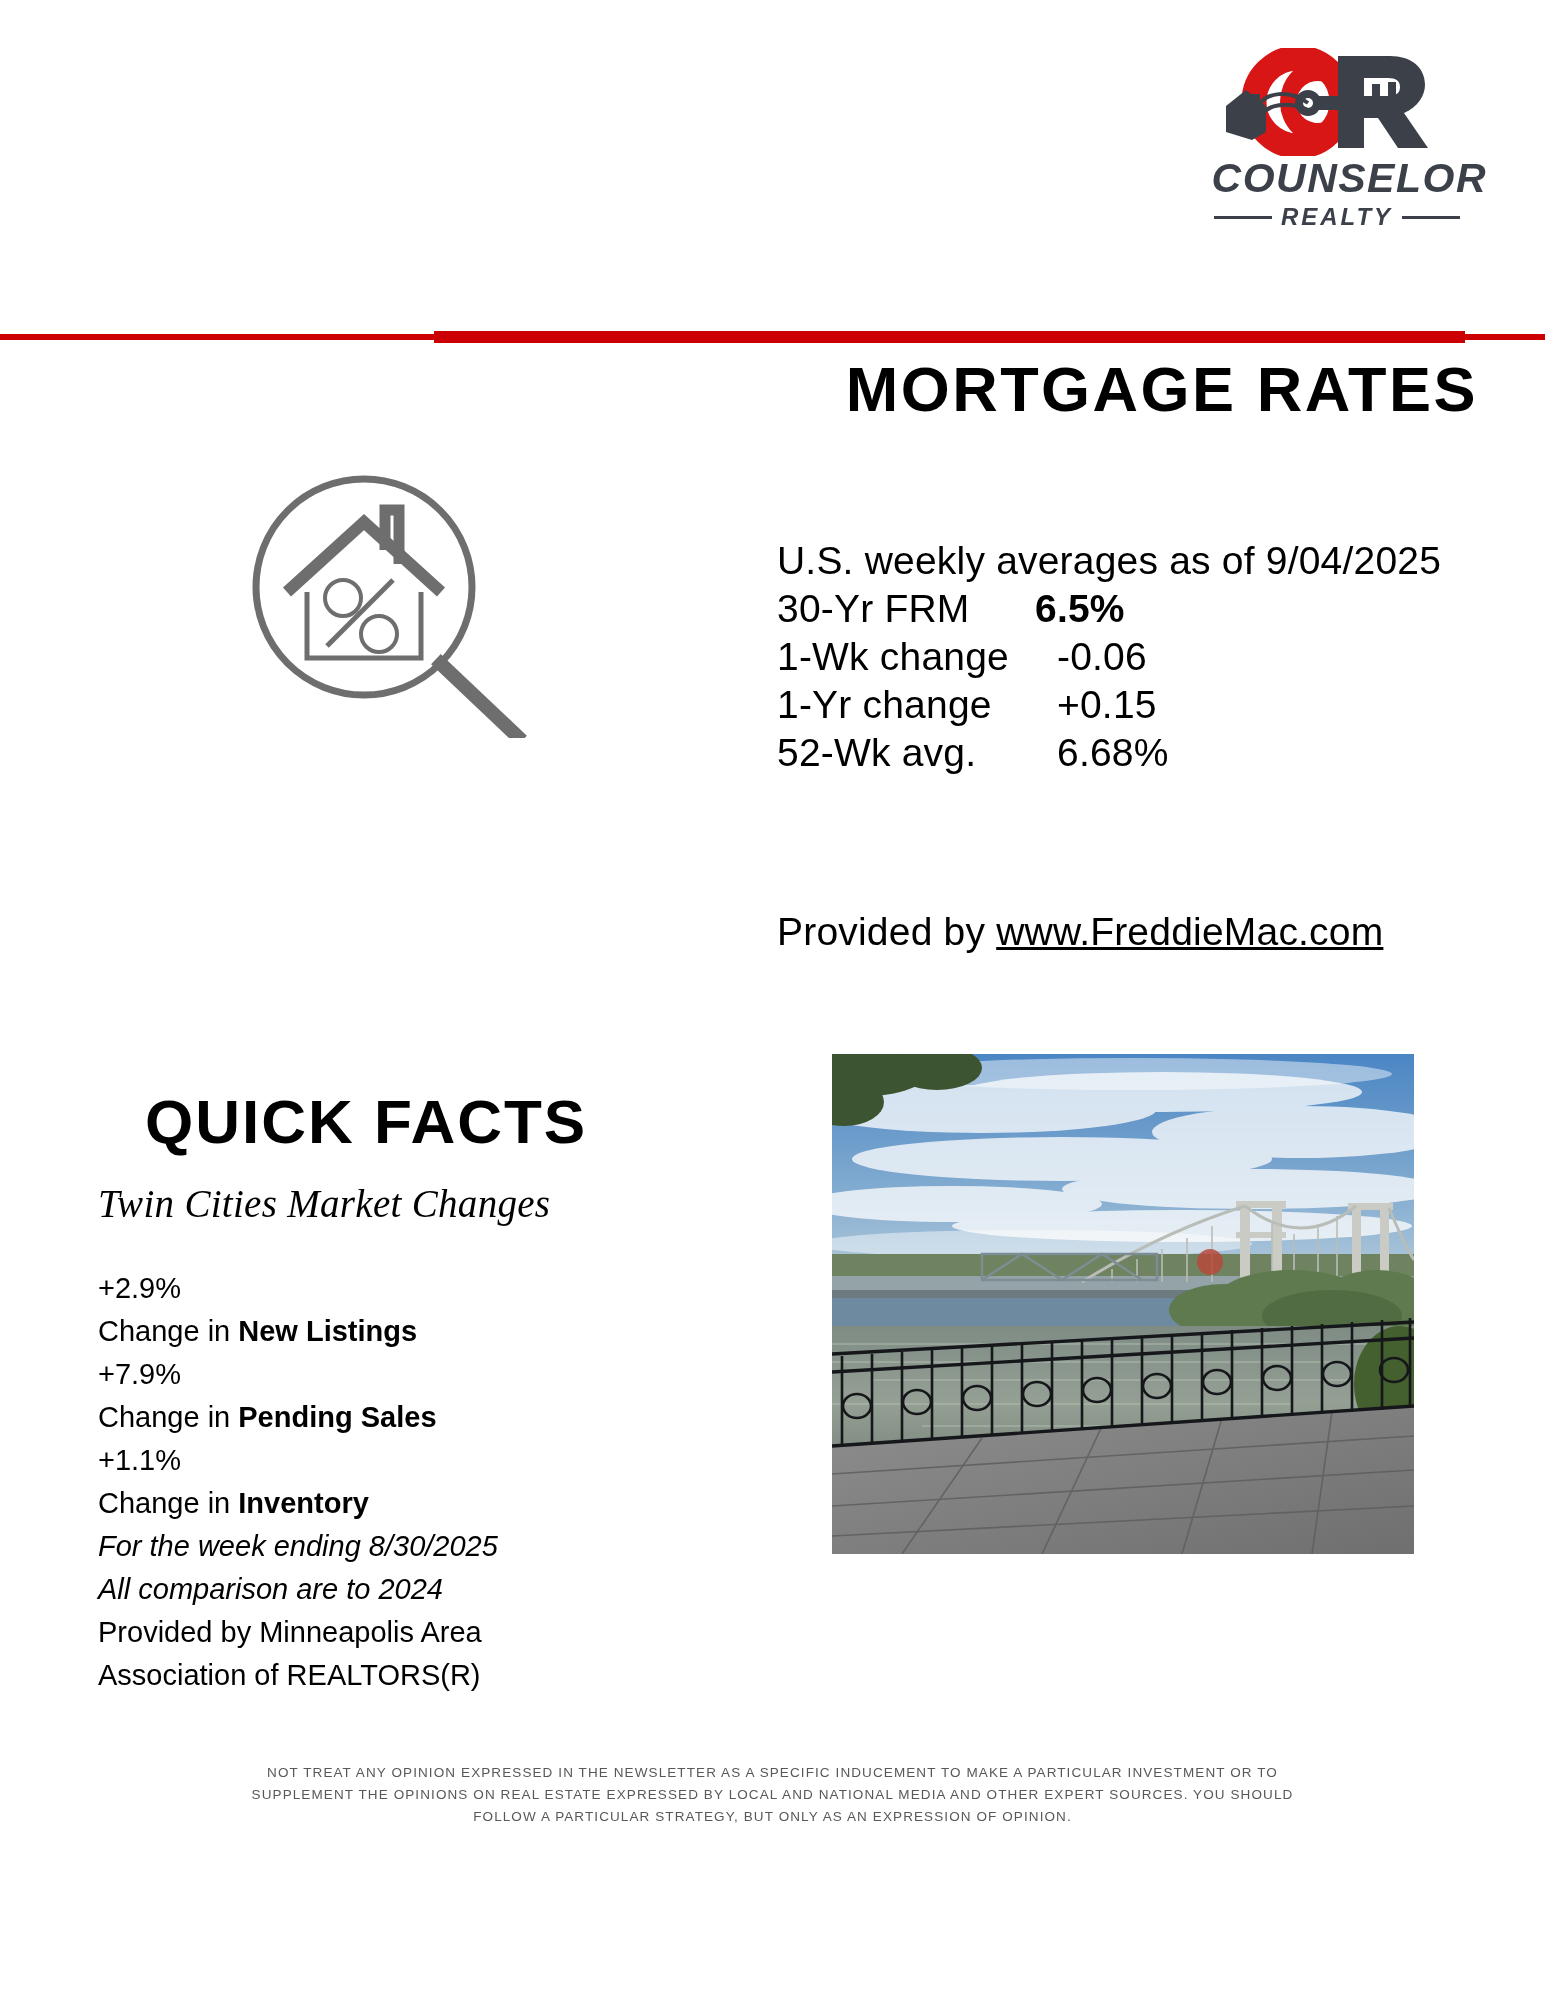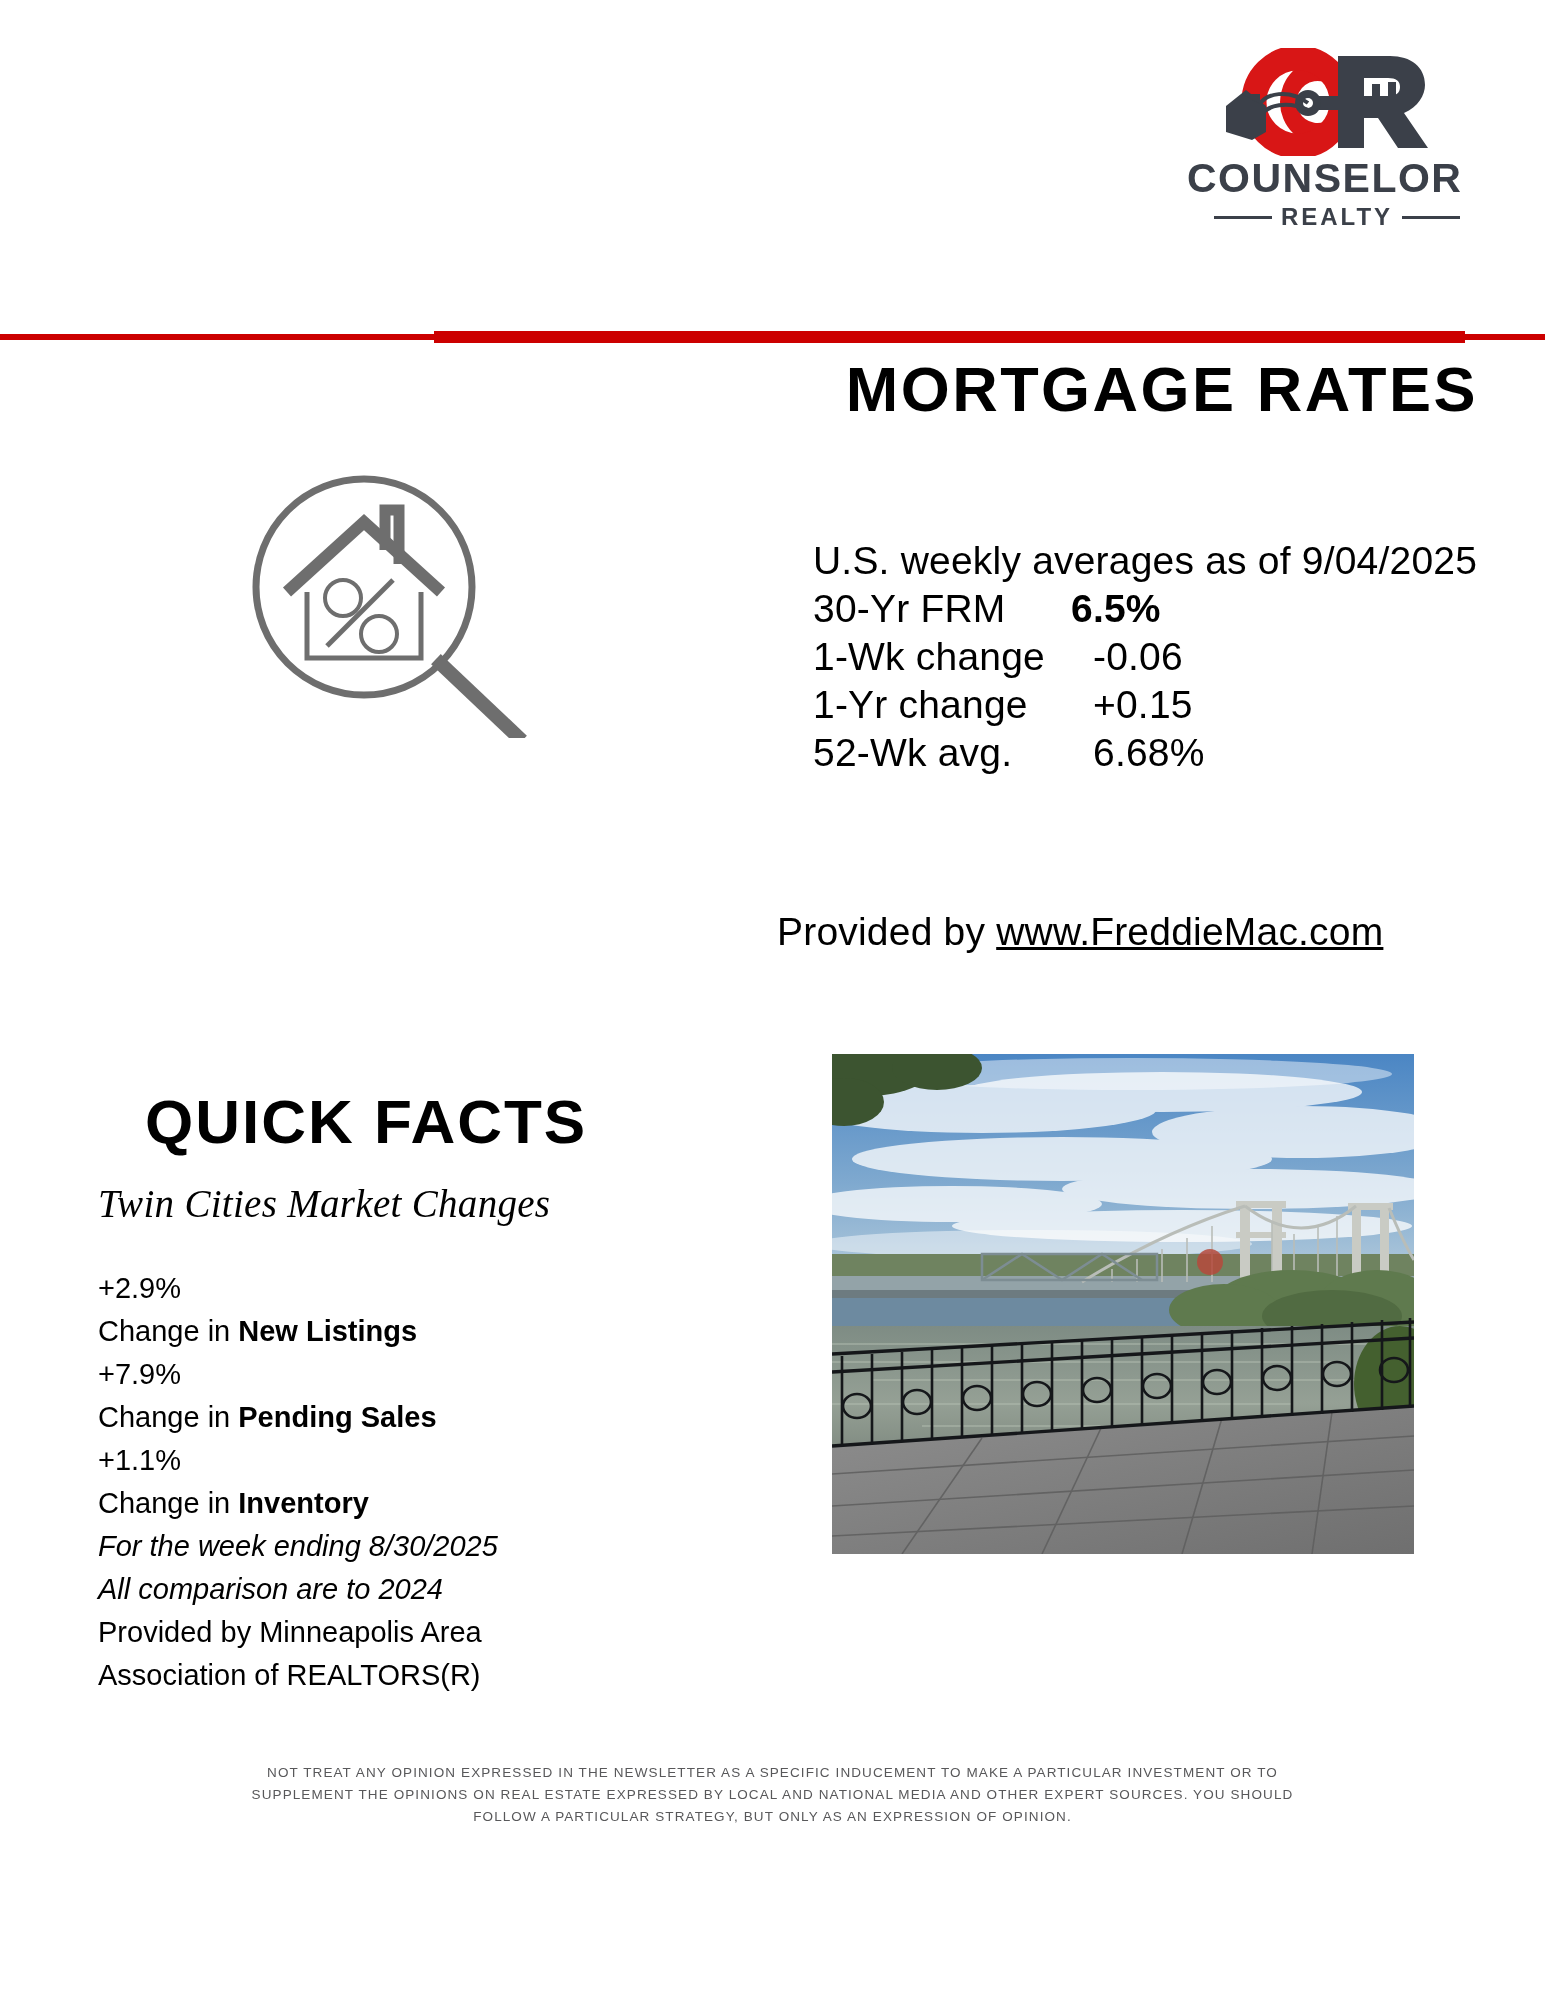--- a/index.html
+++ b/index.html
@@ -19,21 +19,22 @@
   
   .header {
     position: relative;
     height: 300px;
   }
   .logo-block {
     position: absolute;
     right: 58px;
     top: 48px;
     width: 300px;
-    text-align: left;
+    text-align: right;
+    font-style: italic;
   }
   .logo-mark {
     position: relative;
     height: 108px;
     width: 300px;
   }
   .logo-mark svg { display: block; margin: 0 auto; }
   .logo-word {
     font-family: "Liberation Sans", sans-serif;
     font-weight: bold;
@@ -115,21 +116,20 @@
     left: 245px;
     top: 468px;
   }
   .rates {
     position: absolute;
     left: 777px;
     top: 537px;
     font-size: 39px;
     line-height: 48px;
     letter-spacing: 0.2px;
-    margin-left: 36px;
   }
   .rates .line {
     display: block;
     white-space: pre;
   }
   .rate-row {
     display: flex;
     width: 440px;
   }
   .rate-row .lbl { flex: 0 0 258px; }

